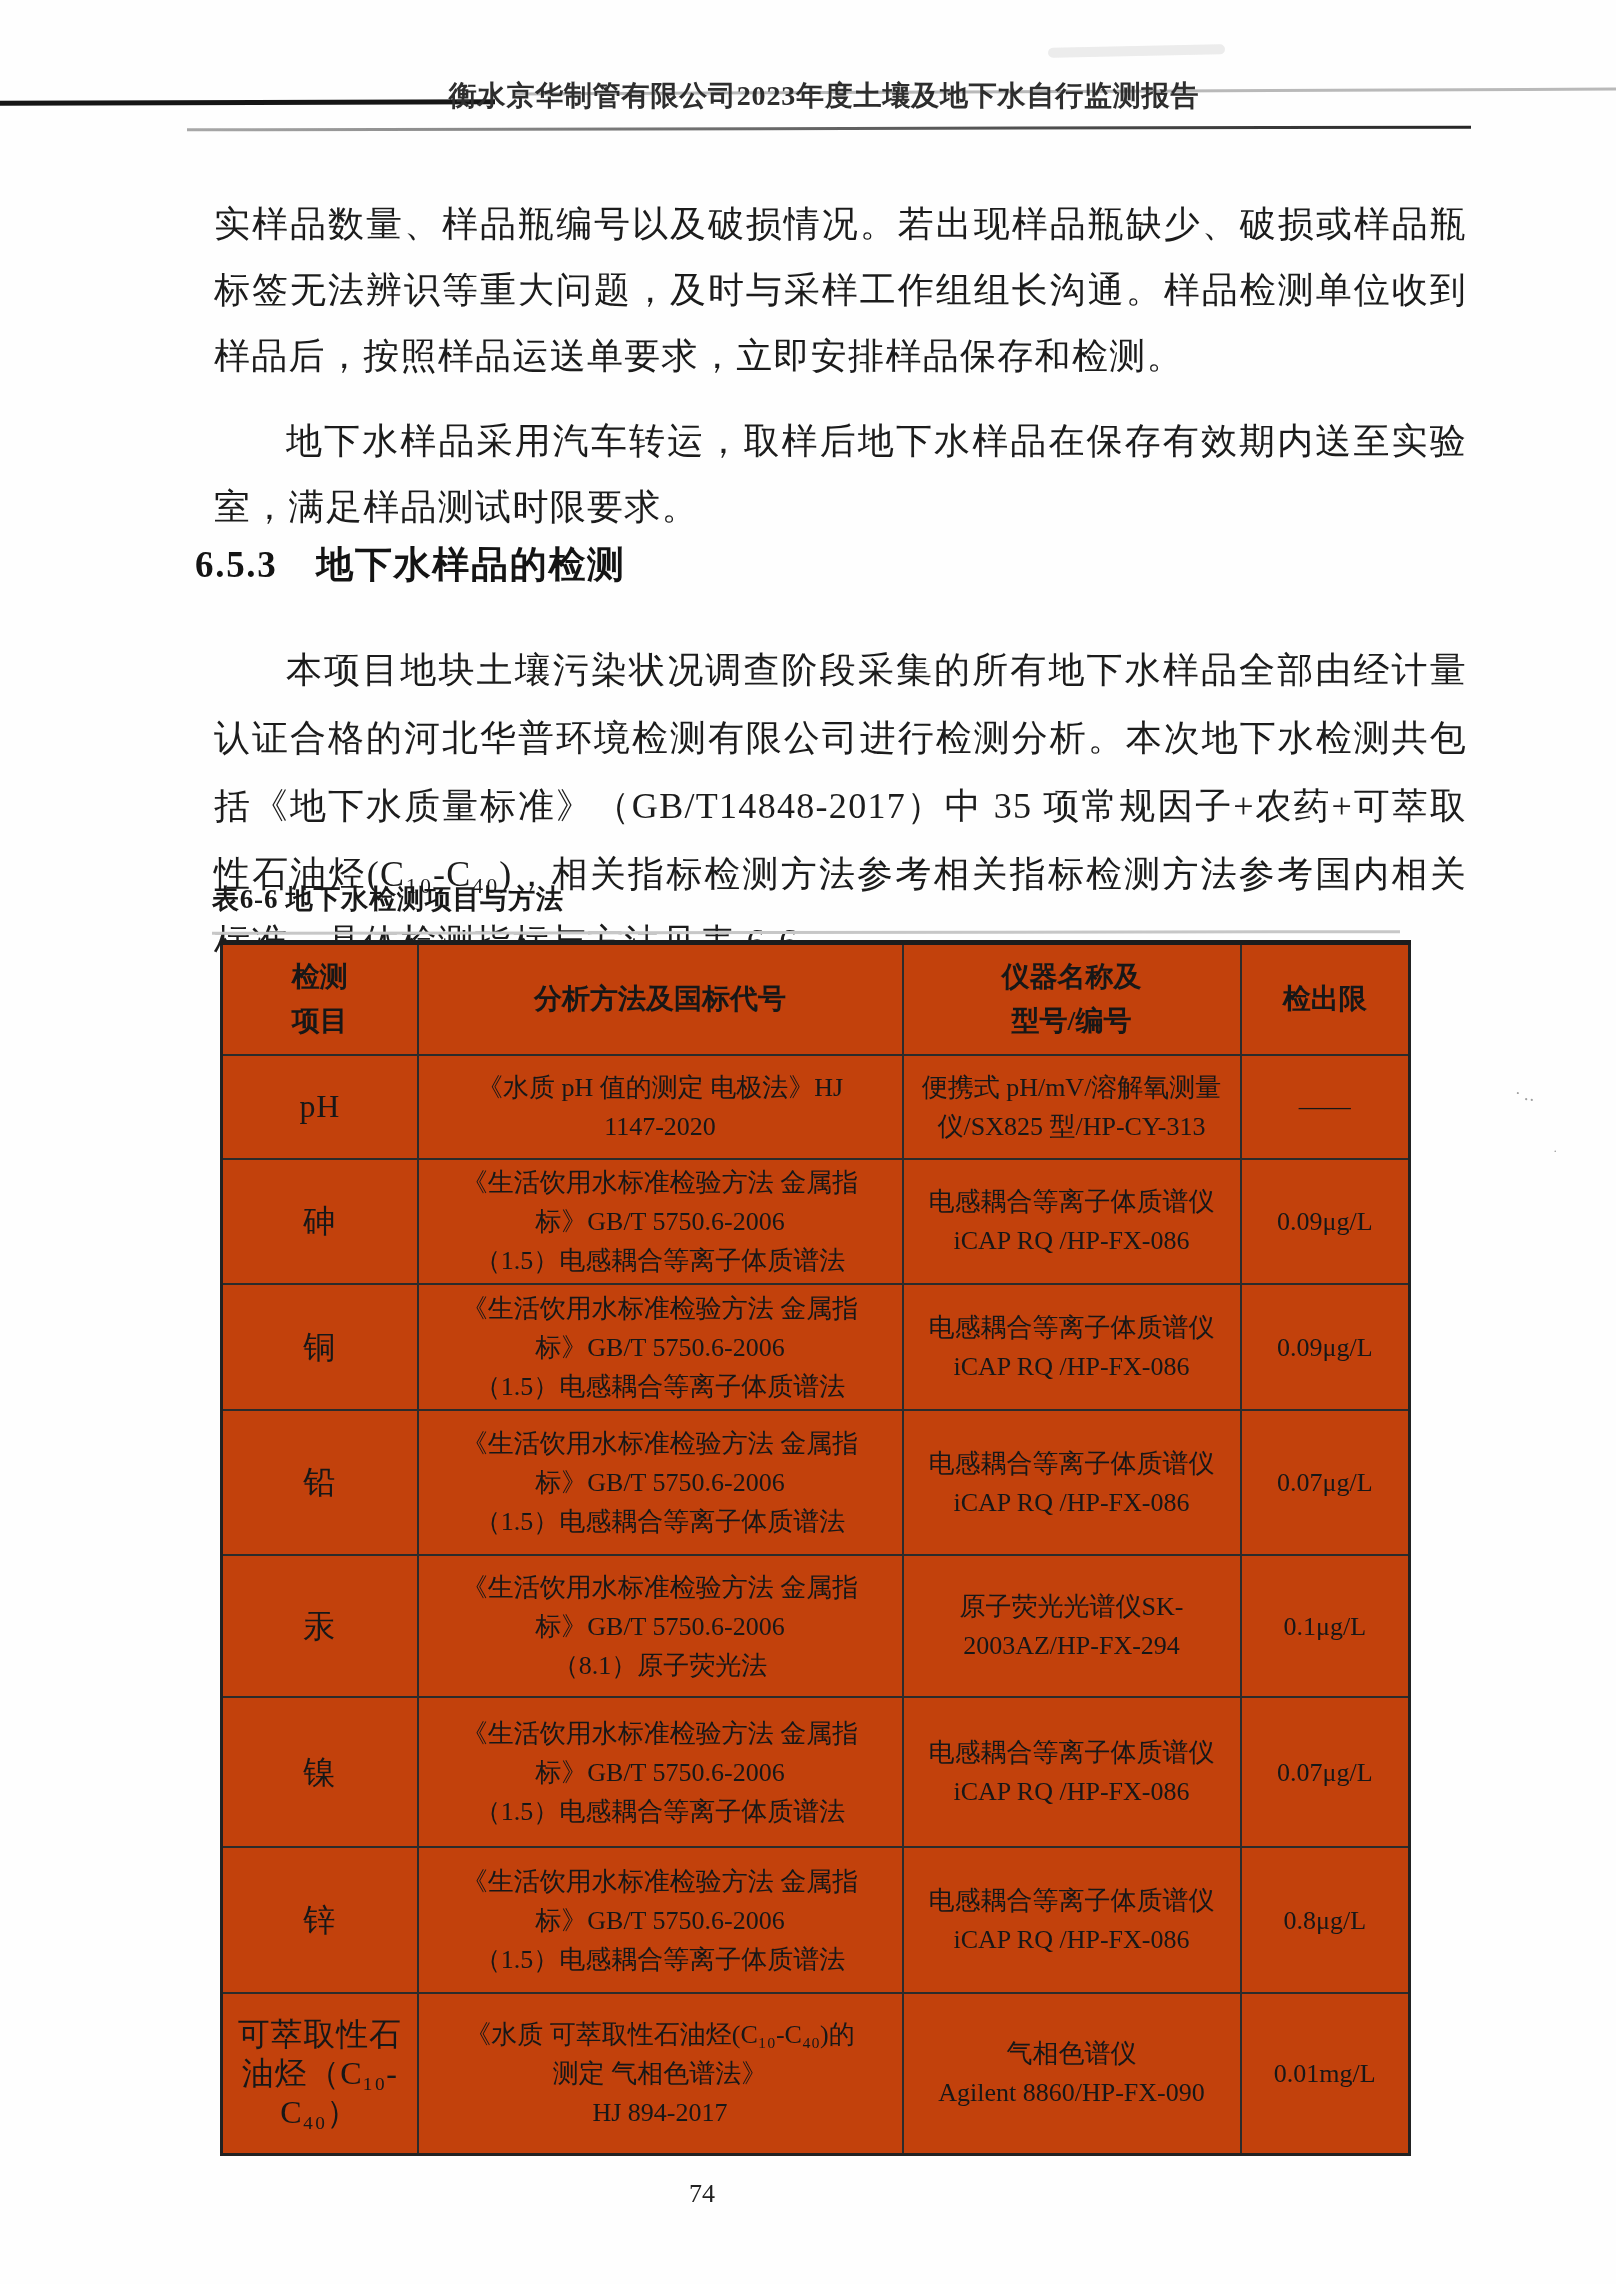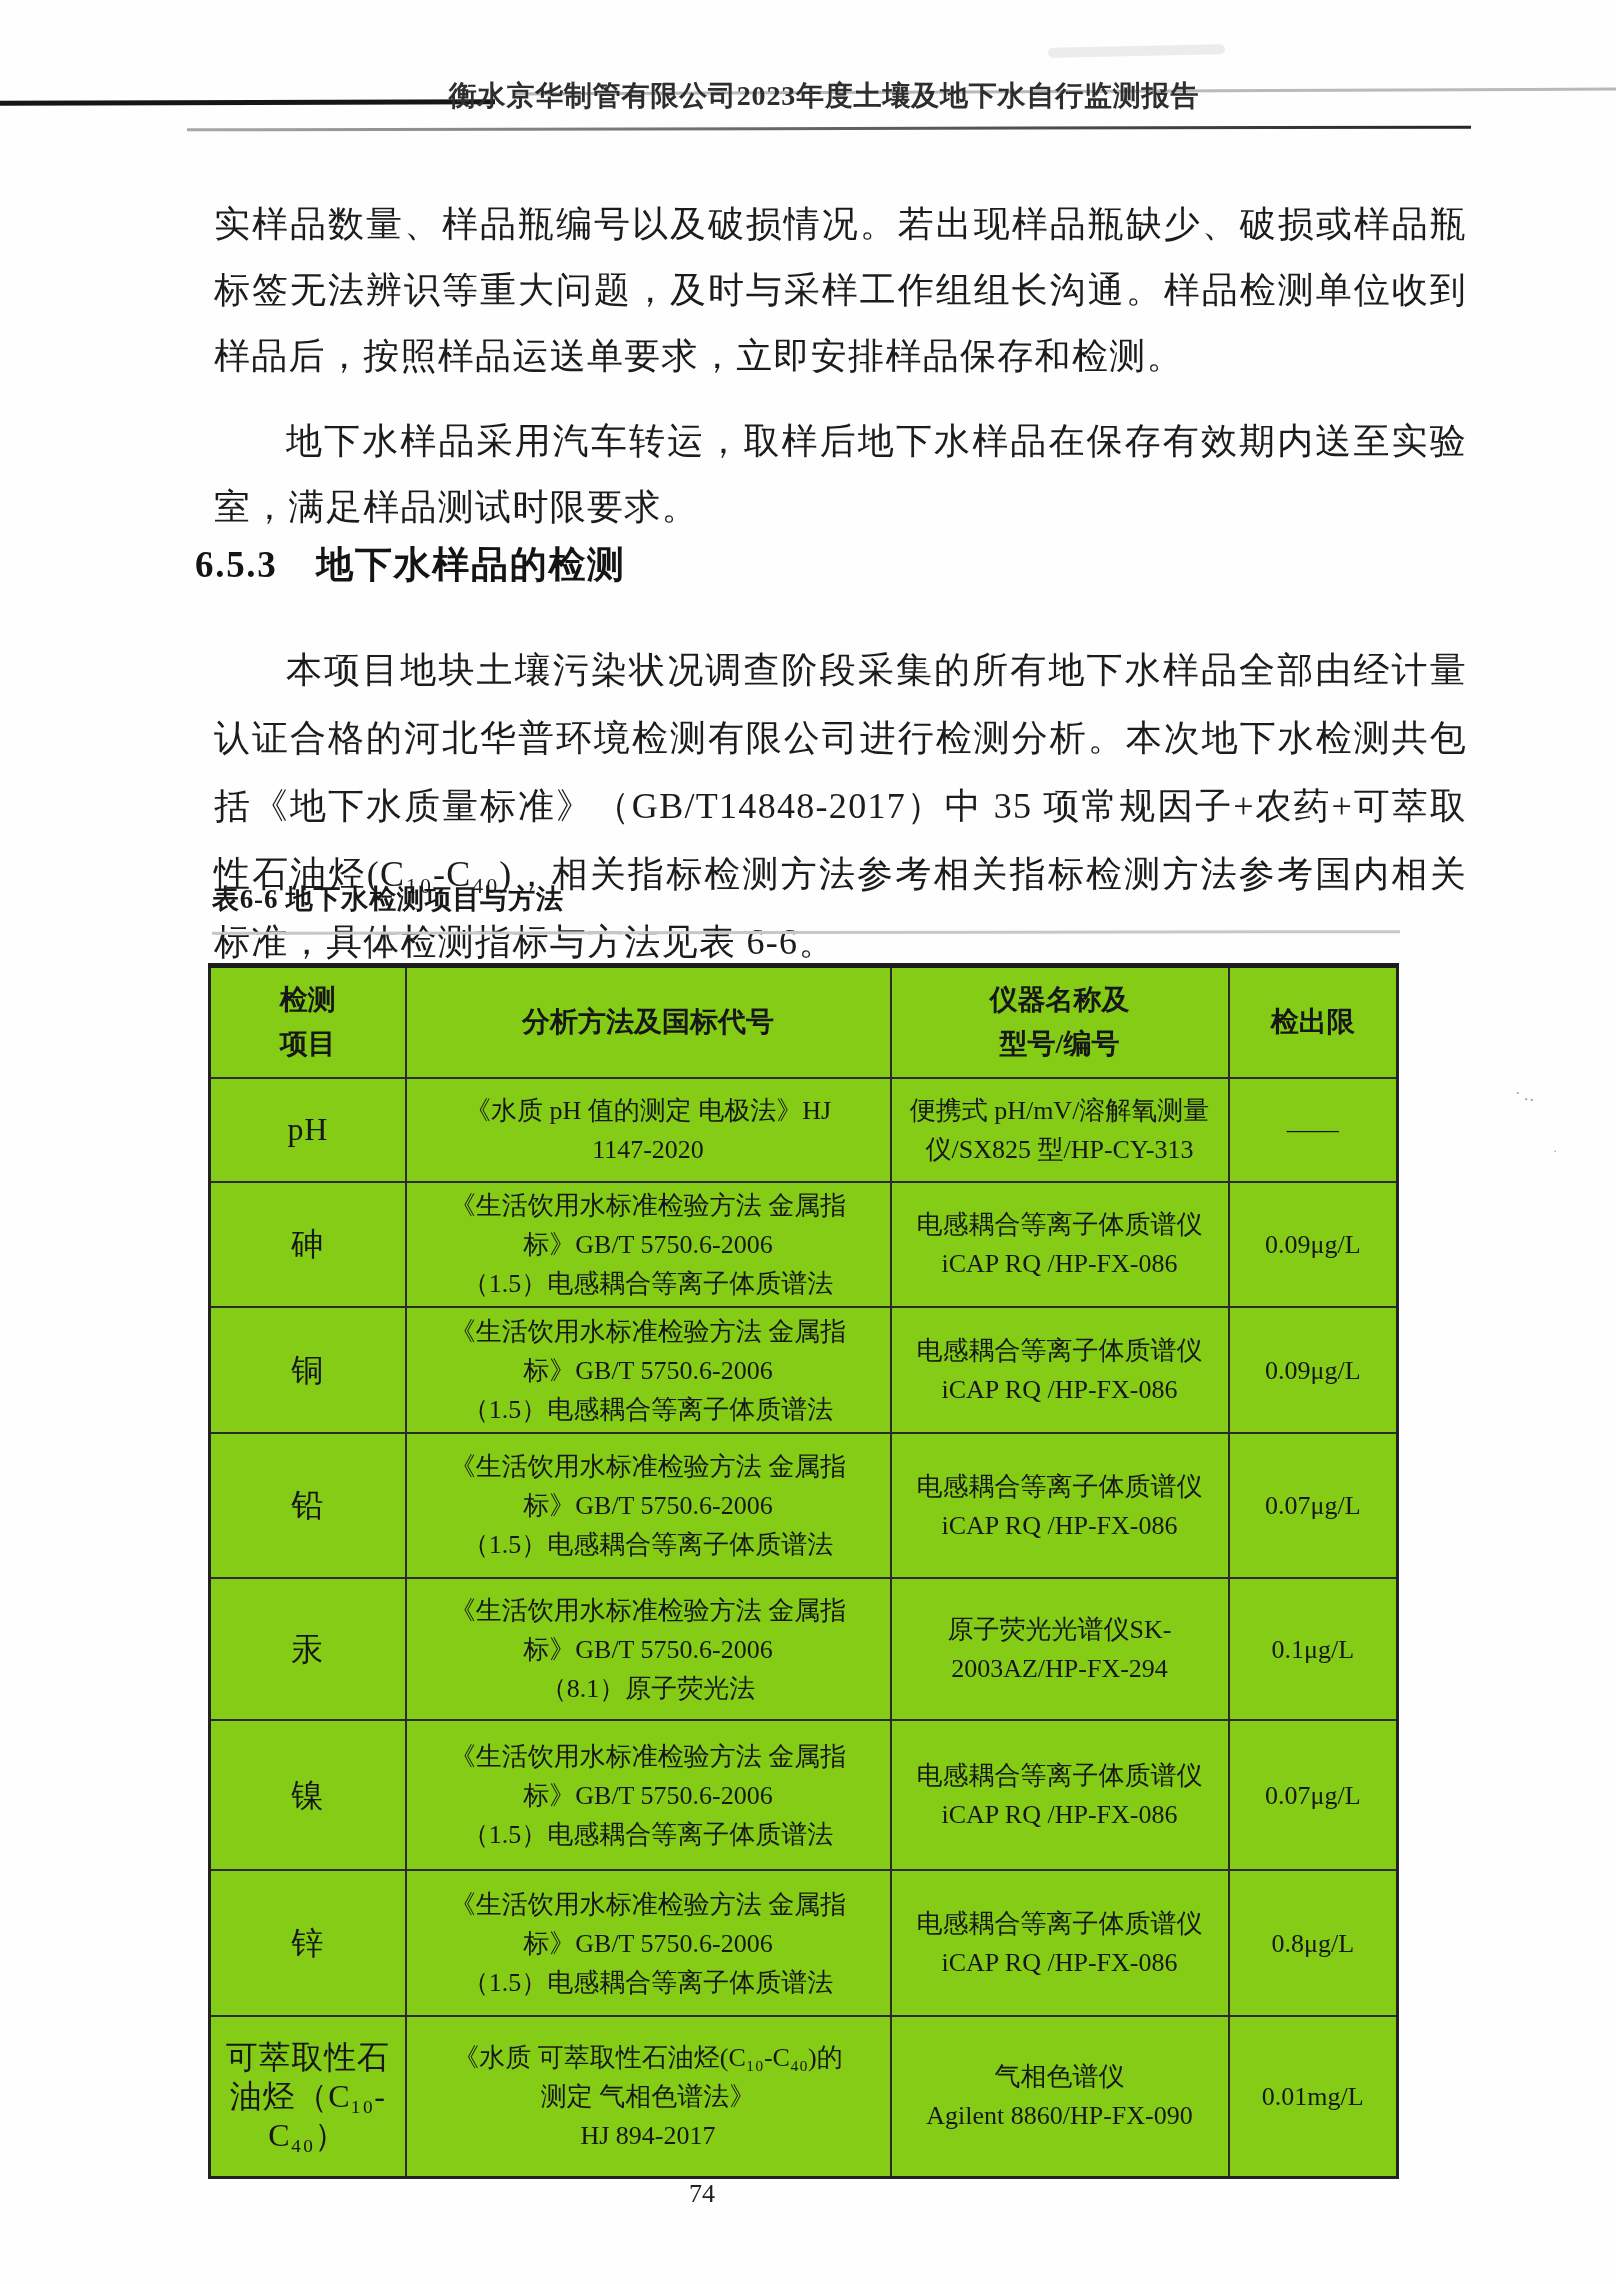--- a/index.html
+++ b/index.html
@@ -53,25 +53,24 @@
   .table-caption{
     position:absolute;left:212px;top:881px;width:1188px;
     text-align:left;font-size:27px;font-weight:bold;
     letter-spacing:0.8px;color:#181818;
   }
   .caption-echo{
     position:absolute;left:212px;top:931px;width:1188px;height:2.5px;
     background:#c7c7c7;transform:rotate(-0.08deg);
   }
   table.doc-table{
-    position:absolute;left:208px;top:940px;
+    position:absolute;left:220px;top:940px;
     width:1188px;height:1189px;
     border-collapse:collapse;table-layout:fixed;
-    background:#84cc16;
-    margin-top:23px;
+    background:#c2410c;
   }
   table.doc-table col.c1{width:196px;}
   table.doc-table col.c2{width:485px;}
   table.doc-table col.c3{width:338px;}
   table.doc-table col.c4{width:169px;}
   table.doc-table th,table.doc-table td{
     border:2.5px solid #2b2b2b;
     text-align:center;vertical-align:middle;
     white-space:pre-line;
     padding:3.4px 5px;

